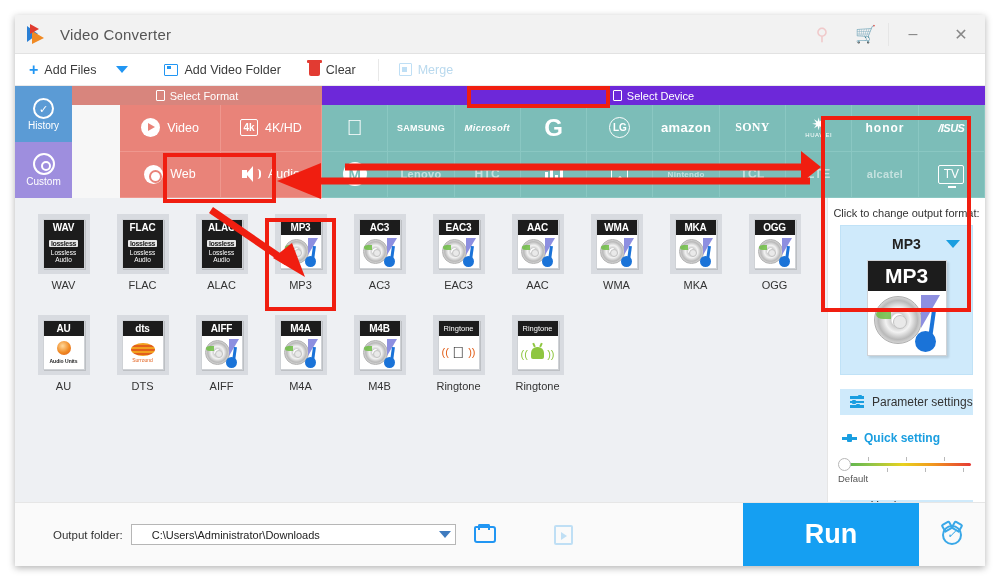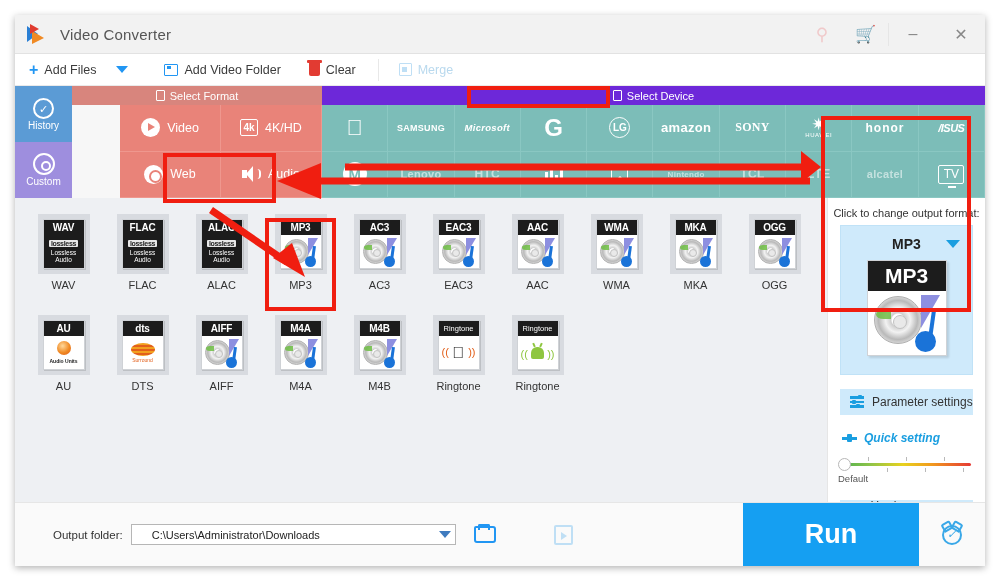--- a/index.html
+++ b/index.html
@@ -252,21 +252,21 @@
   .slider-ico{width:14px;height:12px;position:relative;}
   .slider-ico i{position:absolute;left:0;height:2.5px;background:#1a9ee0;}
   .slider-ico i:nth-child(1){top:0;width:14px;}
   .slider-ico i:nth-child(2){top:4.7px;width:14px;}
   .slider-ico i:nth-child(3){top:9.4px;width:14px;}
   .slider-ico b{position:absolute;width:4px;height:4px;background:#1a9ee0;border-radius:1px;}
   .slider-ico b:nth-of-type(1){top:-1px;left:8px;}
   .slider-ico b:nth-of-type(2){top:3.7px;left:2px;}
   .slider-ico b:nth-of-type(3){top:8.4px;left:6px;}
 
-  .rp-link { margin: 16px 0 0 14px; display:flex;align-items:center;font-size:12px;color:#1a9ee0;font-weight:600;font-style:italic;}
+  .rp-link { margin: 16px 0 0 14px; display:flex;align-items:center;font-size:12px;color:#1a9ee0;font-weight:600;}
   .qs-ico{width:15px;height:8px;position:relative;margin-right:7px;}
   .qs-ico i{position:absolute;top:3px;left:0;width:15px;height:2.5px;background:#1a9ee0;}
   .qs-ico b{position:absolute;top:0;left:5px;width:5px;height:8px;background:#1a9ee0;border-radius:1px;}
 
   .slider-wrap{margin: 18px 14px 0 12px; position:relative;}
   .slider-track{height:3px;border-radius:2px;
      background: linear-gradient(90deg,#4caf50 0%,#8bc34a 22%,#e8d21e 48%,#f19a1e 70%,#e53935 100%);}
   .slider-knob{position:absolute;left:-2px;top:-5px;width:13px;height:13px;border-radius:50%;background:#fff;border:1px solid #b7b7b7;}
   .slider-ticks i{position:absolute;width:1px;height:4px;background:#b9b9b9;}
   .slider-ticks i.up{top:-6px;} .slider-ticks i.dn{top:5px;}

